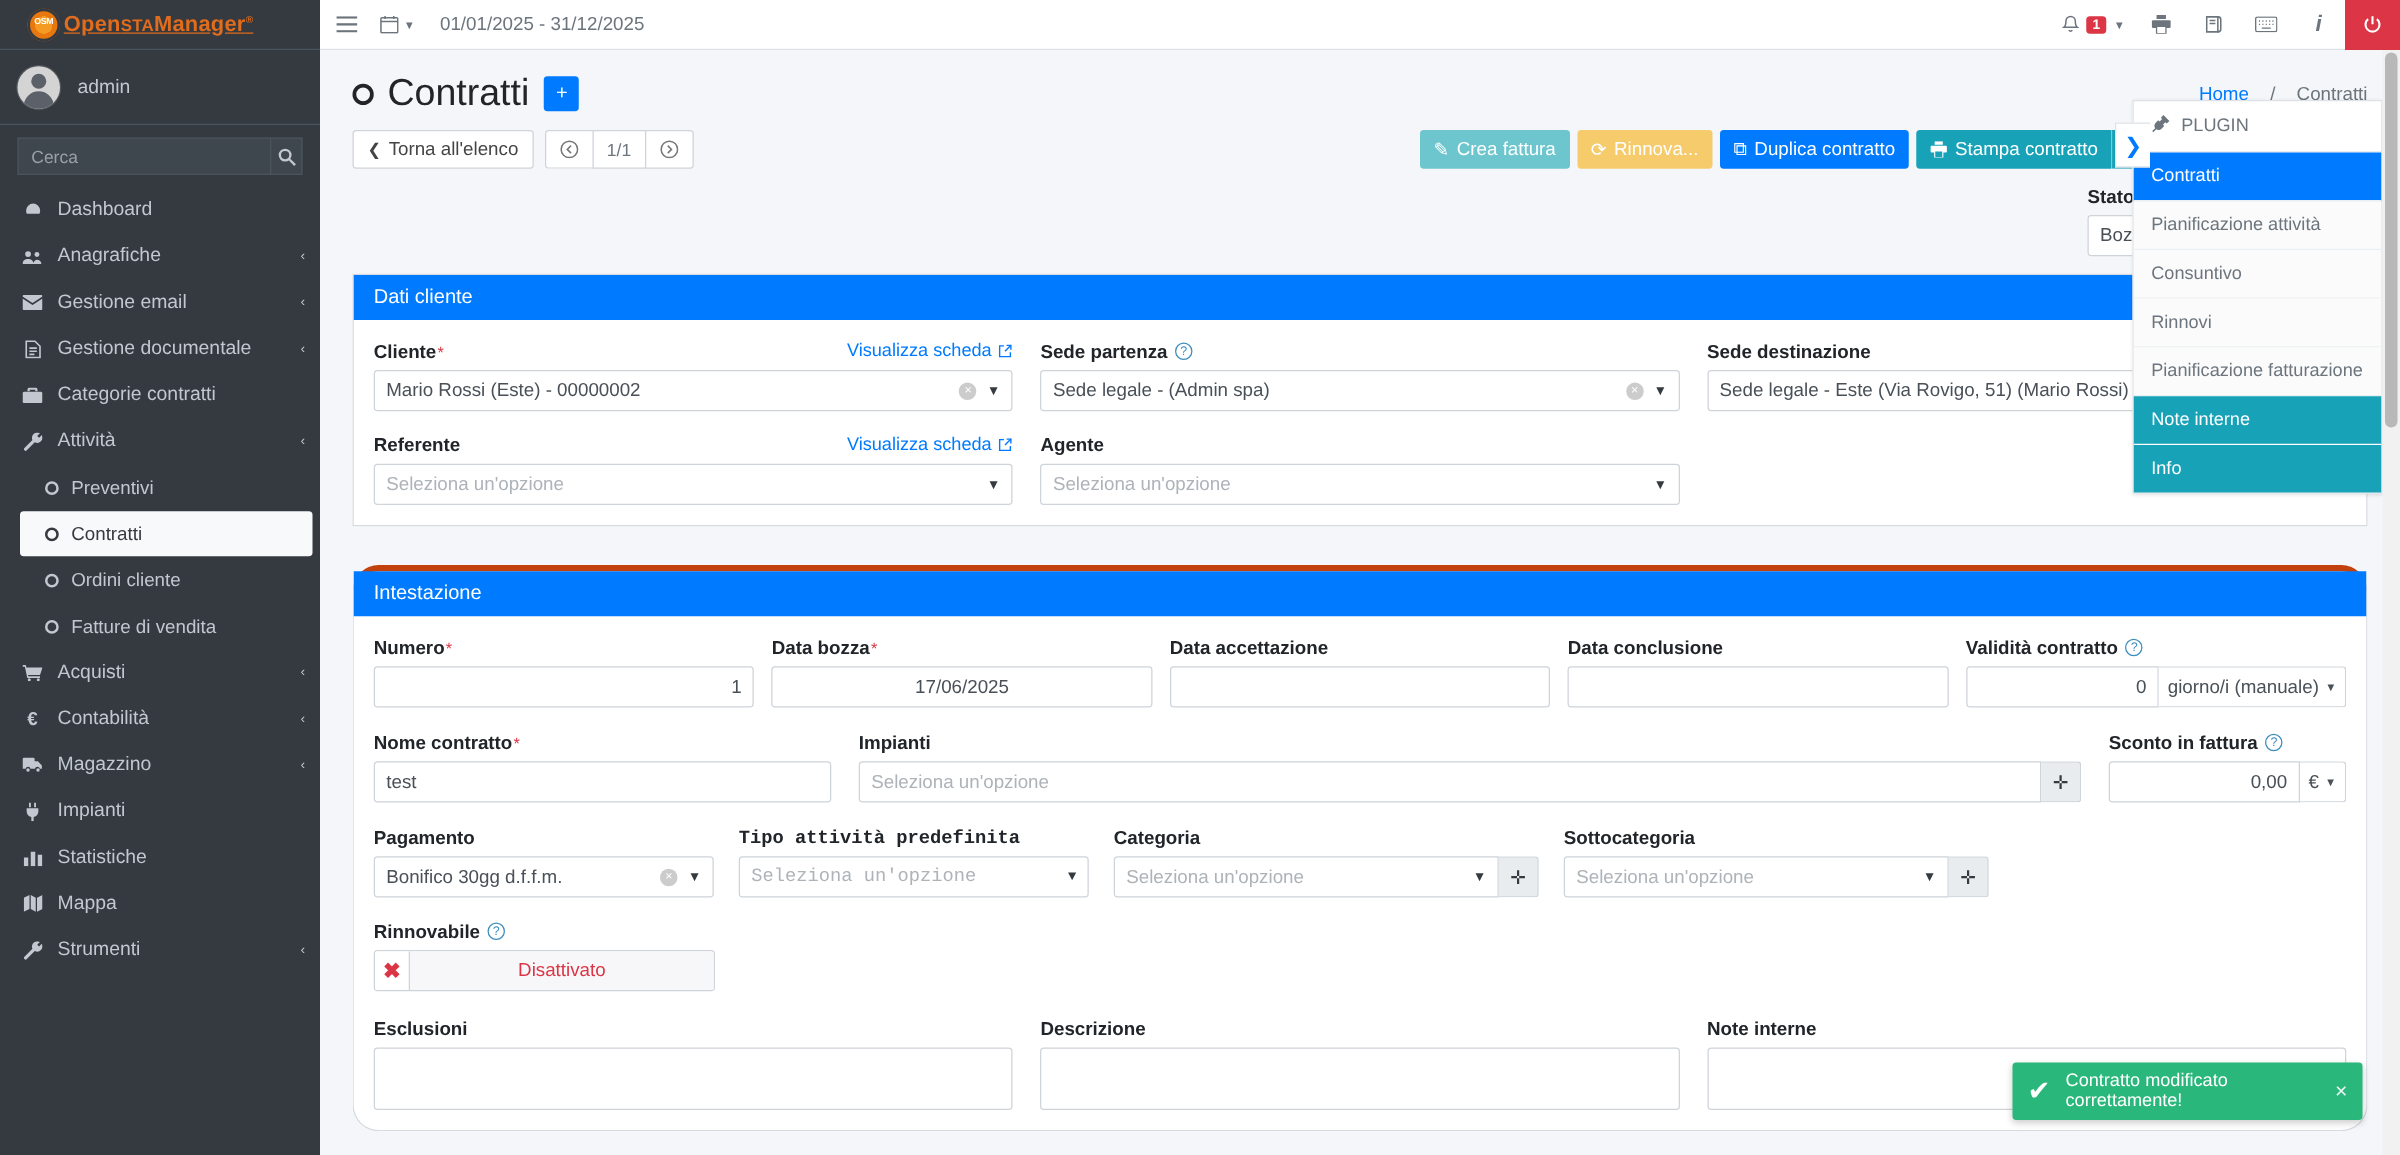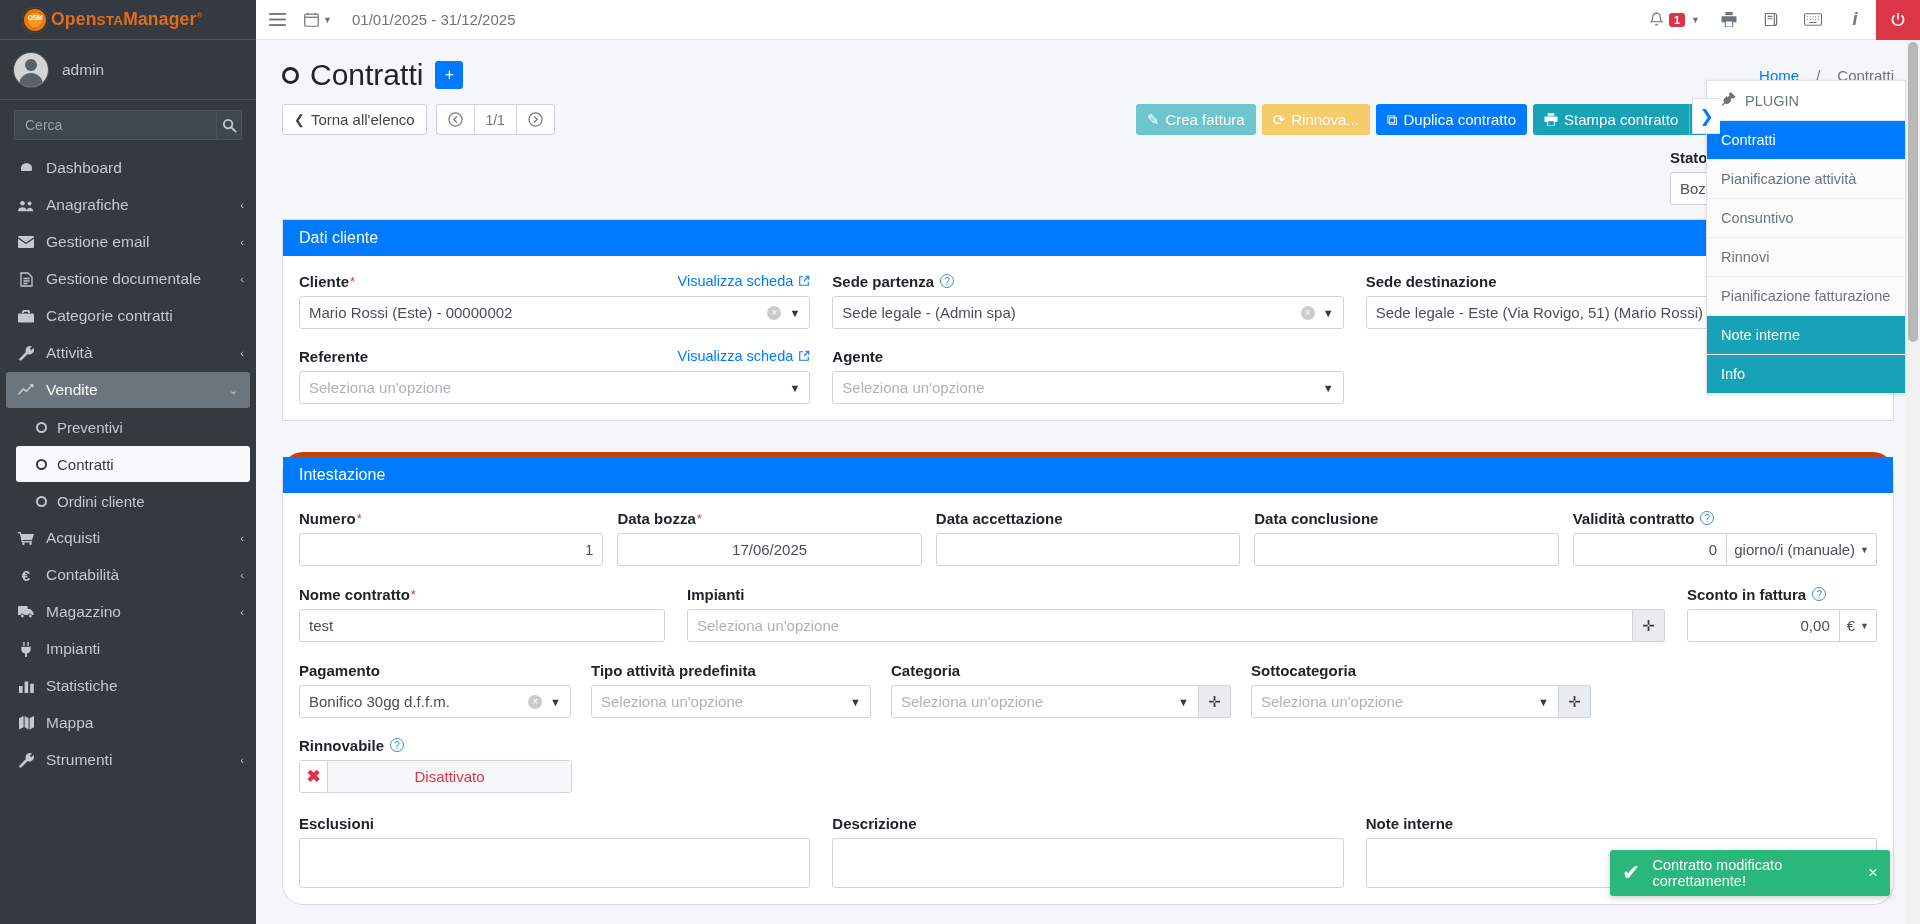--- a/index.html
+++ b/index.html
@@ -25,21 +25,21 @@
     position: relative; flex: 0 0 auto; margin-right: 3px;
     box-shadow: 0 0 0 2px #343a40 inset;
   }
   .brand-gear:after {
     content: "OSM"; position: absolute; left: 0; right: 0; top: 7px;
     font-size: 7px; text-align: center; color: #fff; font-weight: bold;
     letter-spacing: -0.3px;
   }
   .brand-txt {
     font-size: 17.5px; color: #e06c1c; font-weight: bold;
-    letter-spacing: .2px; white-space: nowrap;
+    letter-spacing: .2px; white-space: nowrap; text-decoration: underline;
   }
   .brand-txt .small { font-size: 13.5px; }
   .brand-txt .reg { font-size: 8px; vertical-align: super; }
   .user-panel {
     display: flex; align-items: center; padding: 13px 0 13px 14px;
     border-bottom: 1px solid #4b545c; height: 60px;
   }
   .avatar {
     width: 34px; height: 34px; border-radius: 50%; background: #6c757d;
     margin-right: 14px; position: relative; overflow: hidden;
@@ -334,42 +334,37 @@
     <div class="nav-item">
       <span class="ic">
         <svg width="15" height="15" viewBox="0 0 16 16" fill="currentColor">
             <path d="M11.5 0a4.5 4.5 0 0 0-4.1 6.4L.6 13.2a1.4 1.4 0 0 0 2 2l6.8-6.8A4.5 4.5 0 0 0 15.4 2.2l-2.3 2.3-1.6-1.6 2.3-2.3A4.5 4.5 0 0 0 11.5 0z"></path>
           </svg>
       </span>
       <span class="lbl">Attività</span>
       <span class="chev">‹</span>
     </div>
 
-    <div class="nav-item active-parent">
-      <span class="ic">
-        <svg width="16" height="13" viewBox="0 0 16 13" fill="currentColor">
-            <path d="M1 11 5.5 6 8.5 8.6 13.5 2.4 15.4 4V0h-4l1.4 1.4L8.4 6.3 5.4 3.7 0 9.7z"></path>
-          </svg>
-      </span>
-      <span class="lbl">Vendite</span>
-      <span class="chev">⌄</span>
-    </div>
 
     <div class="nav-sub">
       <div class="nav-item">
         <span class="circ-ic"></span>
         <span class="lbl">Preventivi</span>
       </div>
       <div class="nav-item active">
         <span class="circ-ic"></span>
         <span class="lbl">Contratti</span>
       </div>
       <div class="nav-item">
         <span class="circ-ic"></span>
         <span class="lbl">Ordini cliente</span>
+      </div>
+      <div class="nav-item">
+        <span class="circ-ic"></span>
+        <span class="lbl">Fatture di vendita</span>
       </div>
     </div>
 
     <div class="nav-item">
       <span class="ic">
         <svg width="16" height="13" viewBox="0 0 16 13" fill="currentColor">
             <path d="M0 0h2.6l.6 2H16l-2 6H4.4l.3 1H14v1.4H3.8L1.9 1.4H0z"></path>
             <circle cx="5.4" cy="11.8" r="1.2"></circle>
             <circle cx="12.6" cy="11.8" r="1.2"></circle>
           </svg>
@@ -761,21 +756,21 @@
         <div class="col" style="flex:0 0 272px;">
           <div class="lbl-row">
               <label class="fl">Pagamento</label>
             </div>
           <div class="ctl">
             <span class="val">Bonifico 30gg d.f.f.m.</span>
             <span class="clr">×</span>
             <span class="caret">▼</span>
           </div>
         </div>
-        <div class="col" style="flex:0 0 280px;">
+        <div class="col" style="flex:0 0 280px;font-family:Liberation Mono, monospace;">
           <div class="lbl-row">
               <label class="fl">Tipo attività predefinita</label>
             </div>
           <div class="ctl placeholder">
             <span class="val">Seleziona un'opzione</span>
             <span class="caret">▼</span>
           </div>
         </div>
         <div class="col" style="flex:0 0 340px;">
           <div class="lbl-row">

